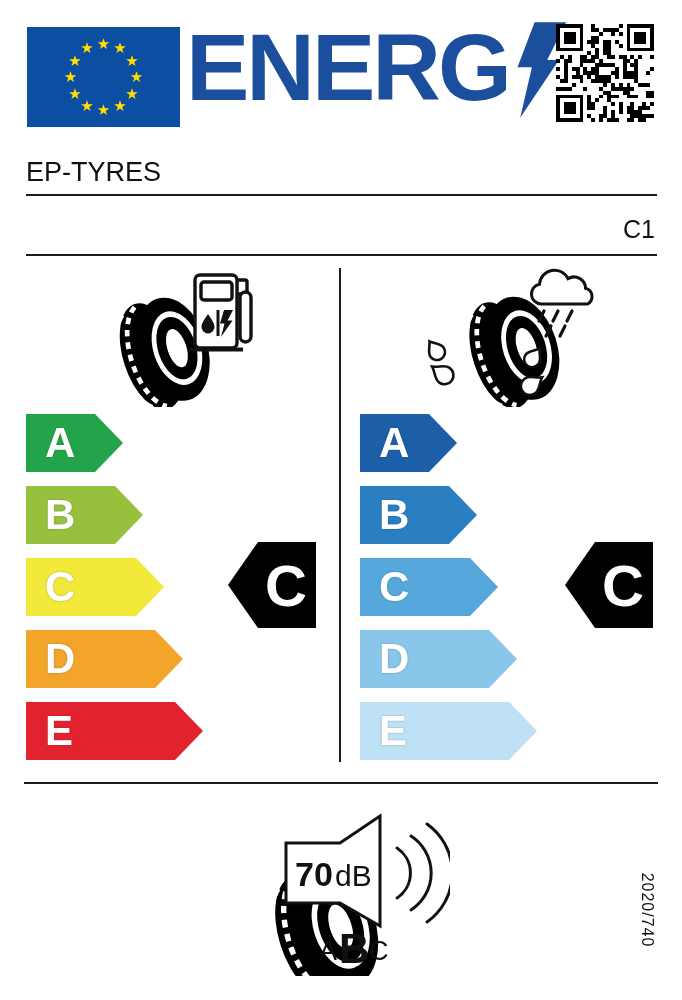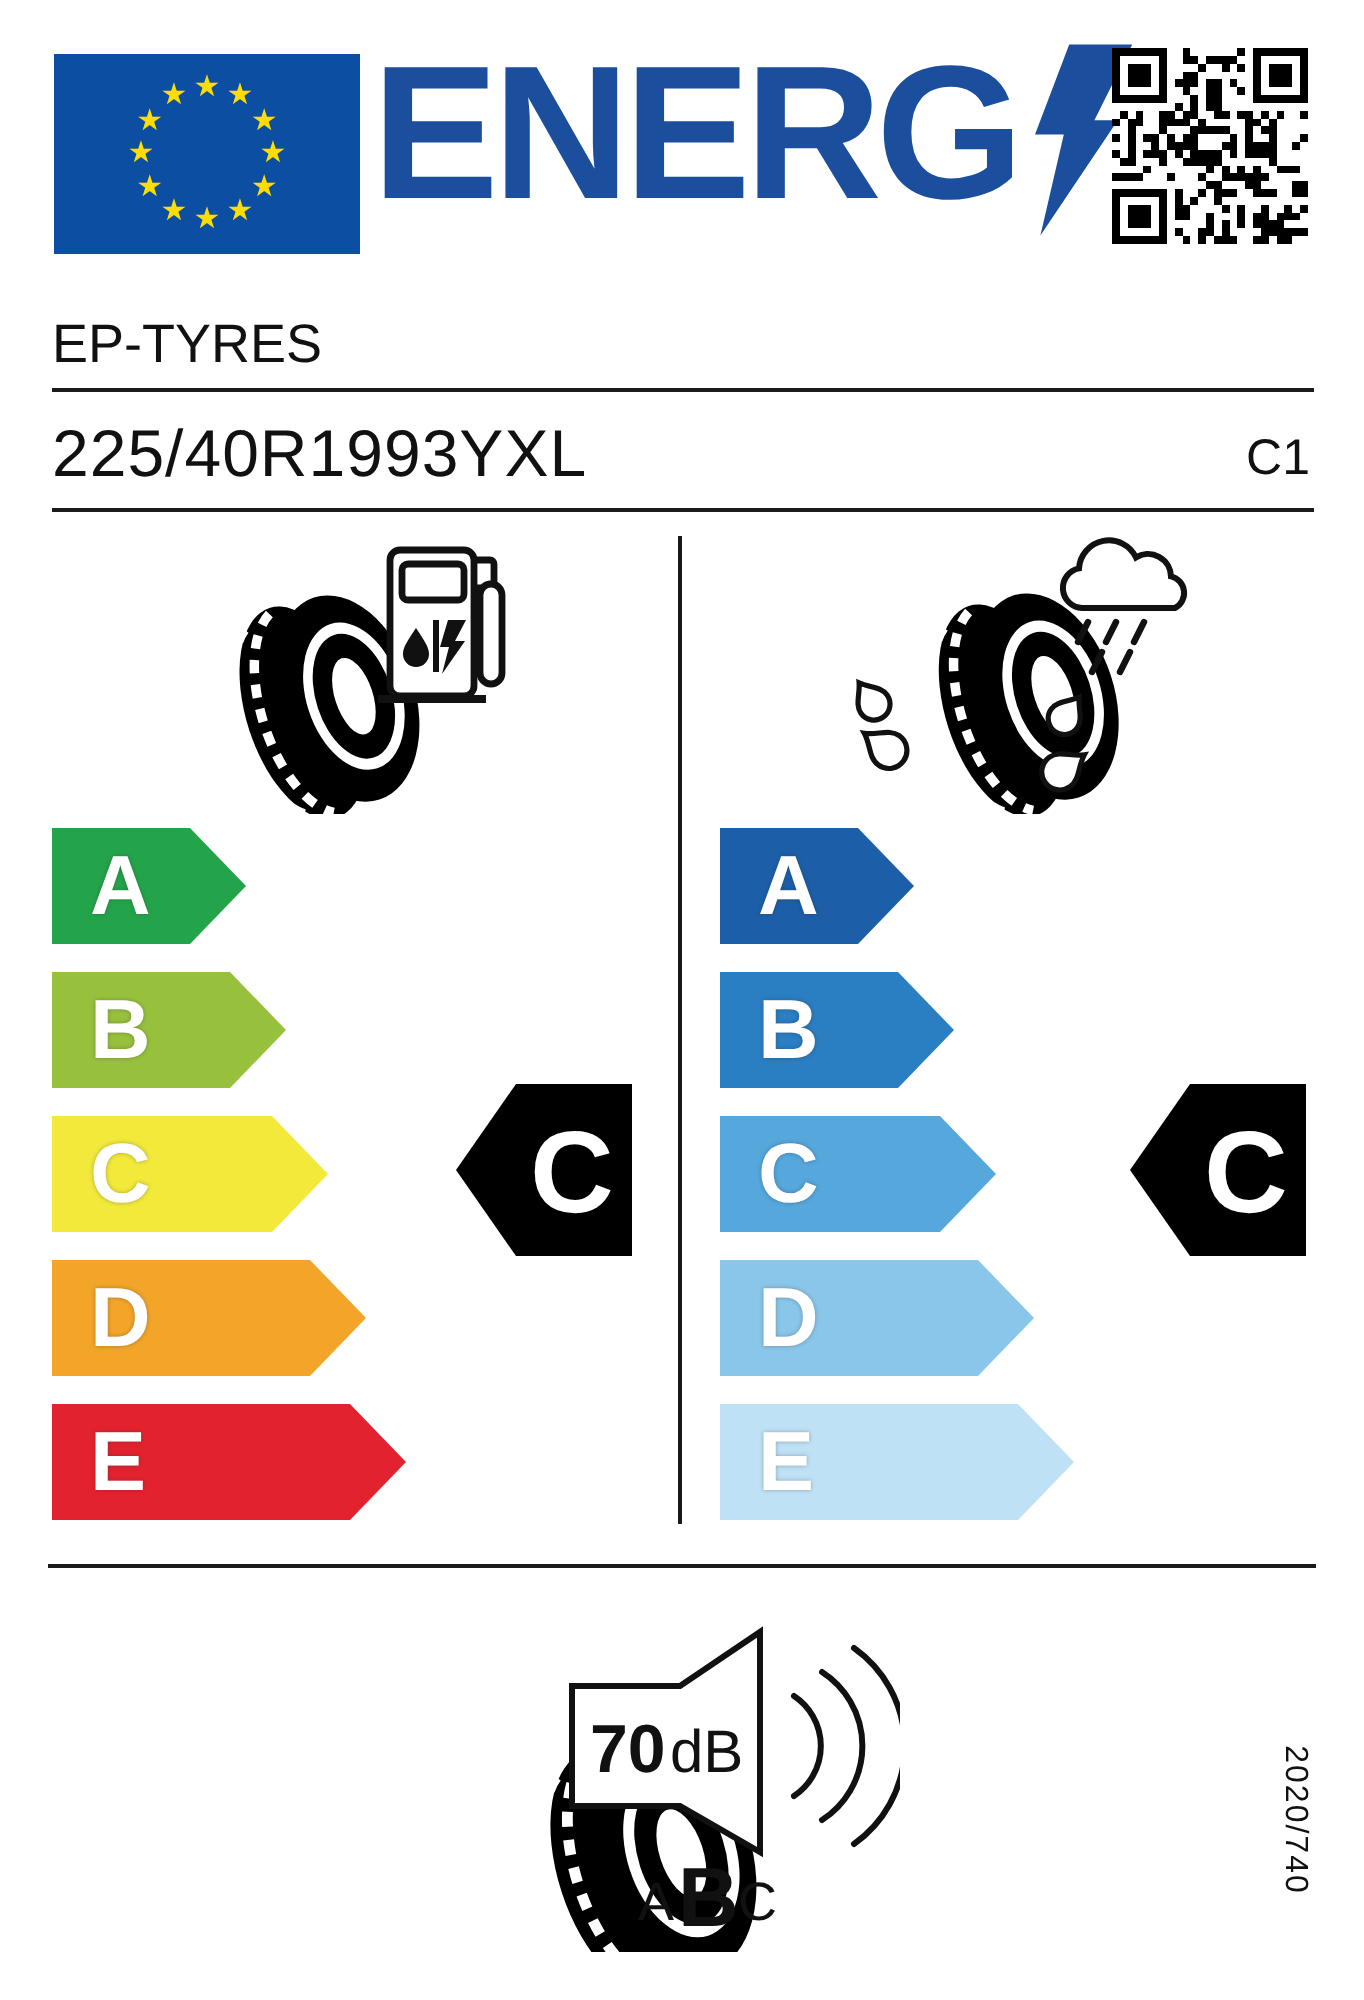--- a/index.html
+++ b/index.html
@@ -279,21 +279,20 @@
         <rect x="20" y="2" width="3" height="3" fill="#000"></rect>
         <rect x="0" y="18" width="7" height="7" fill="#000"></rect>
         <rect x="1" y="19" width="5" height="5" fill="#fff"></rect>
         <rect x="2" y="20" width="3" height="3" fill="#000"></rect>
       </g>
   </svg>
 
   <div class="supplier">EP-TYRES</div>
   <div class="hline line1"></div>
 
-  <div class="size">225/40R1993YXL</div>
   <div class="tclass">C1</div>
   <div class="hline line2"></div>
 
   <svg class="icon-svg fuel-icon" width="165" height="145" viewBox="0 0 165 145">
     <use href="#tyre-sym" transform="translate(4,28) scale(0.85)"></use>
     <g stroke="#111" fill="none" stroke-width="3.4">
       <rect x="143" y="18" width="12" height="14" rx="2" fill="#fff"></rect>
       <rect x="148" y="30" width="11" height="50" rx="5.5" fill="#fff"></rect>
       <rect x="103" y="13" width="42" height="73" rx="5" fill="#fff"></rect>
       <rect x="109" y="20" width="31" height="18" rx="3"></rect>

